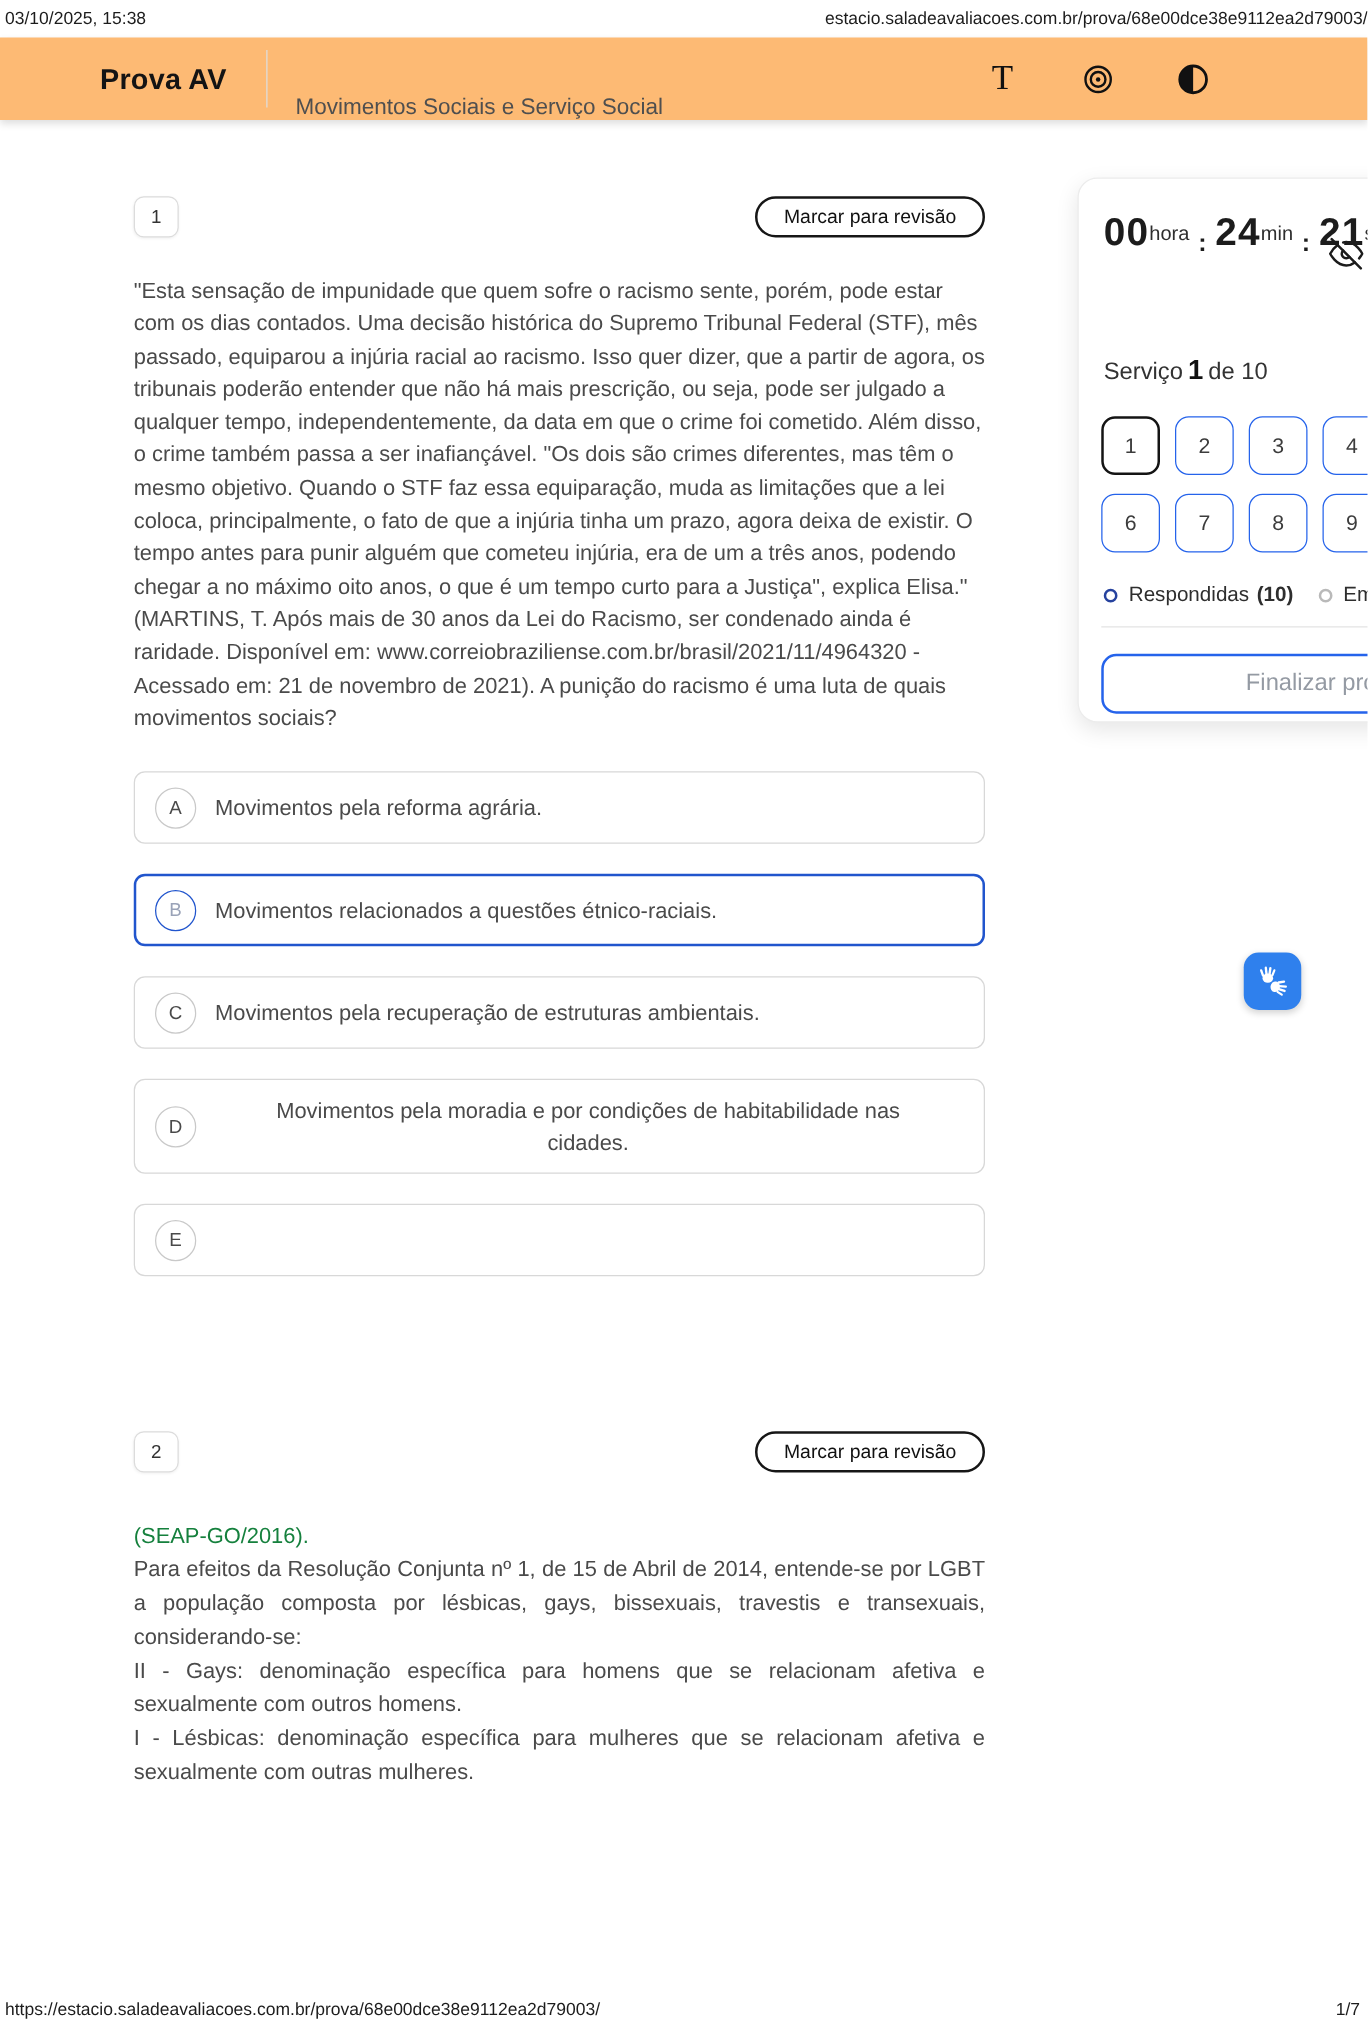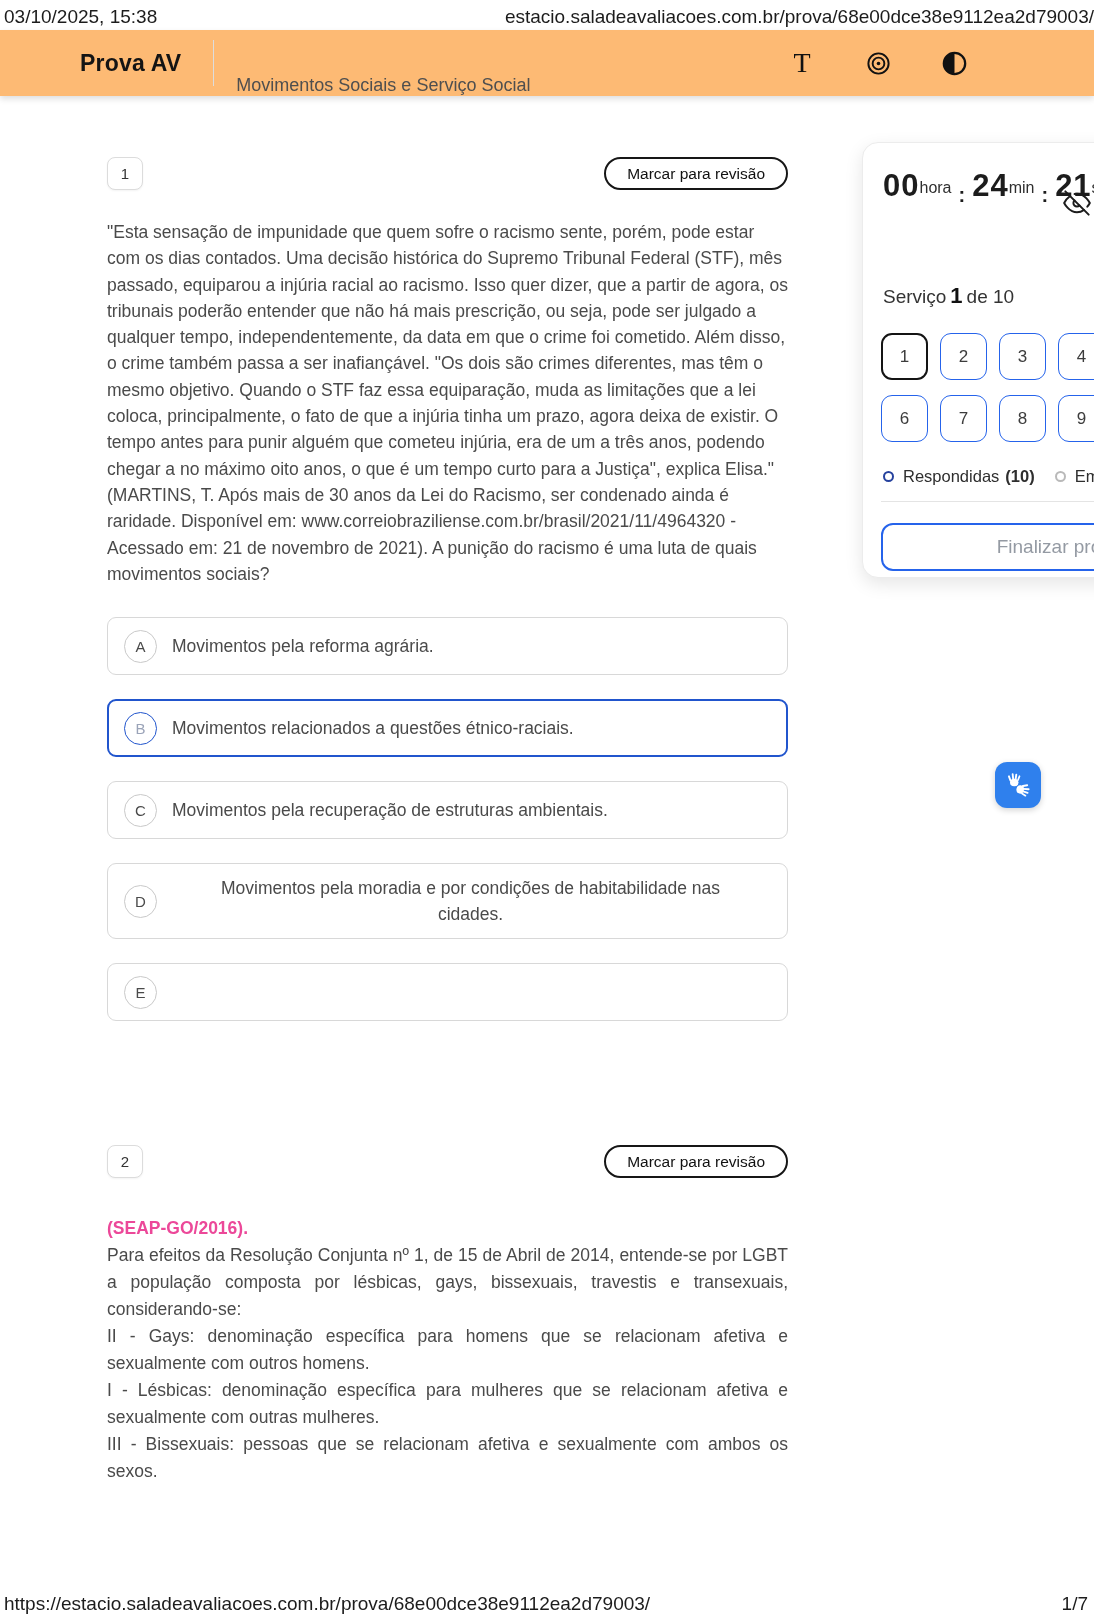--- a/index.html
+++ b/index.html
@@ -3,21 +3,21 @@
 <meta charset="utf-8">
 <style>
   * { box-sizing: border-box; }
   html,body { margin:0; padding:0; background:#fff; }
   body {
     position:relative; width:1094px; height:1623px; overflow:hidden;
     font-family:"Liberation Sans", sans-serif; color:#1a1a1a;
   }
 
   
-  .print-bar { position:absolute; left:0; width:100%; font-size:19px; color:#1c1c1c; }
+  .print-bar { position:absolute; left:0; width:100%; font-size:14px; color:#1c1c1c; }
   .print-top { top:6px; height:18px; }
   .print-top .pt-date { position:absolute; left:4px; top:0; }
   .print-top .pt-url { position:absolute; left:0; right:0; text-align:right; top:0;padding-left:48px; }
   .print-bottom { bottom:8px; height:18px;padding-left:36px; }
   .print-bottom .pb-url { position:absolute; left:4px; bottom:0; }
   .print-bottom .pb-page { position:absolute; right:6px; bottom:0;text-align:center; }
 
   
   .app-header {
     position:absolute; top:30px; left:0; width:100%; height:66px; background:#fdba74;
@@ -54,21 +54,21 @@
     width:33px; height:33px; min-width:33px; border:1px solid #c9c9c9; border-radius:50%;
     display:flex; align-items:center; justify-content:center; font-size:15px; color:#4a4a4a; background:#fff;
   }
   .option.selected .opt-circle { border-color:#2155cd; color:#9aa3b8; }
   .opt-text { font-size:17.5px; line-height:26px; color:#4a4a4a; }
   .option.tall { min-height:76px; }
   .option.center .opt-text { flex:1; text-align:center; max-width:560px; margin:0 auto; }
 
   .q2-section { margin-top:124px; }
   .q2-body { margin-top:37px; }
-  .q2-source { font-size:17.5px; font-weight:700; color:#ec4899; line-height:27px; }
+  .q2-source { font-size:17.5px; font-weight:400; color:#15803d; line-height:27px; }
   .q2-body p { margin:0; text-align:justify; font-size:17.5px; line-height:27px; color:#4a4a4a; }
 
   
   .side-card {
     position:absolute; left:862px; top:142px; width:382px; height:436px; background:#fff;
     border:1px solid #ececec; border-radius:16px; box-shadow:0 6px 18px rgba(0,0,0,.10);
   }
   .timer-row { position:absolute; left:20px; top:26px; display:flex; align-items:flex-start; gap:7px; }
   .t-group { display:flex; align-items:center; min-width:52px; }
   .t-num { font-size:31px; font-weight:700; color:#1c1c1c; letter-spacing:1px; line-height:1.1; }
@@ -175,21 +175,20 @@
   <div class="q2-section">
     <div class="q-header">
       <div class="q-badge">2</div>
       <button class="review-btn">Marcar para revisão</button>
     </div>
     <div class="q2-body">
       <div class="q2-source">(SEAP-GO/2016).</div>
       <p>Para efeitos da Resolução Conjunta nº 1, de 15 de Abril de 2014, entende-se por LGBT a população composta por lésbicas, gays, bissexuais, travestis e transexuais, considerando-se:</p>
       <p>II - Gays: denominação específica para homens que se relacionam afetiva e sexualmente com outros homens.</p>
       <p>I - Lésbicas: denominação específica para mulheres que se relacionam afetiva e sexualmente com outras mulheres.</p>
-      <p>III - Bissexuais: pessoas que se relacionam afetiva e sexualmente com ambos os sexos.</p>
     </div>
   </div>
 </div>
 
 <div class="side-card">
   <div class="timer-row">
     <div class="t-group">
       <span class="t-num">00</span>
       <span class="t-label">hora</span>
     </div>

